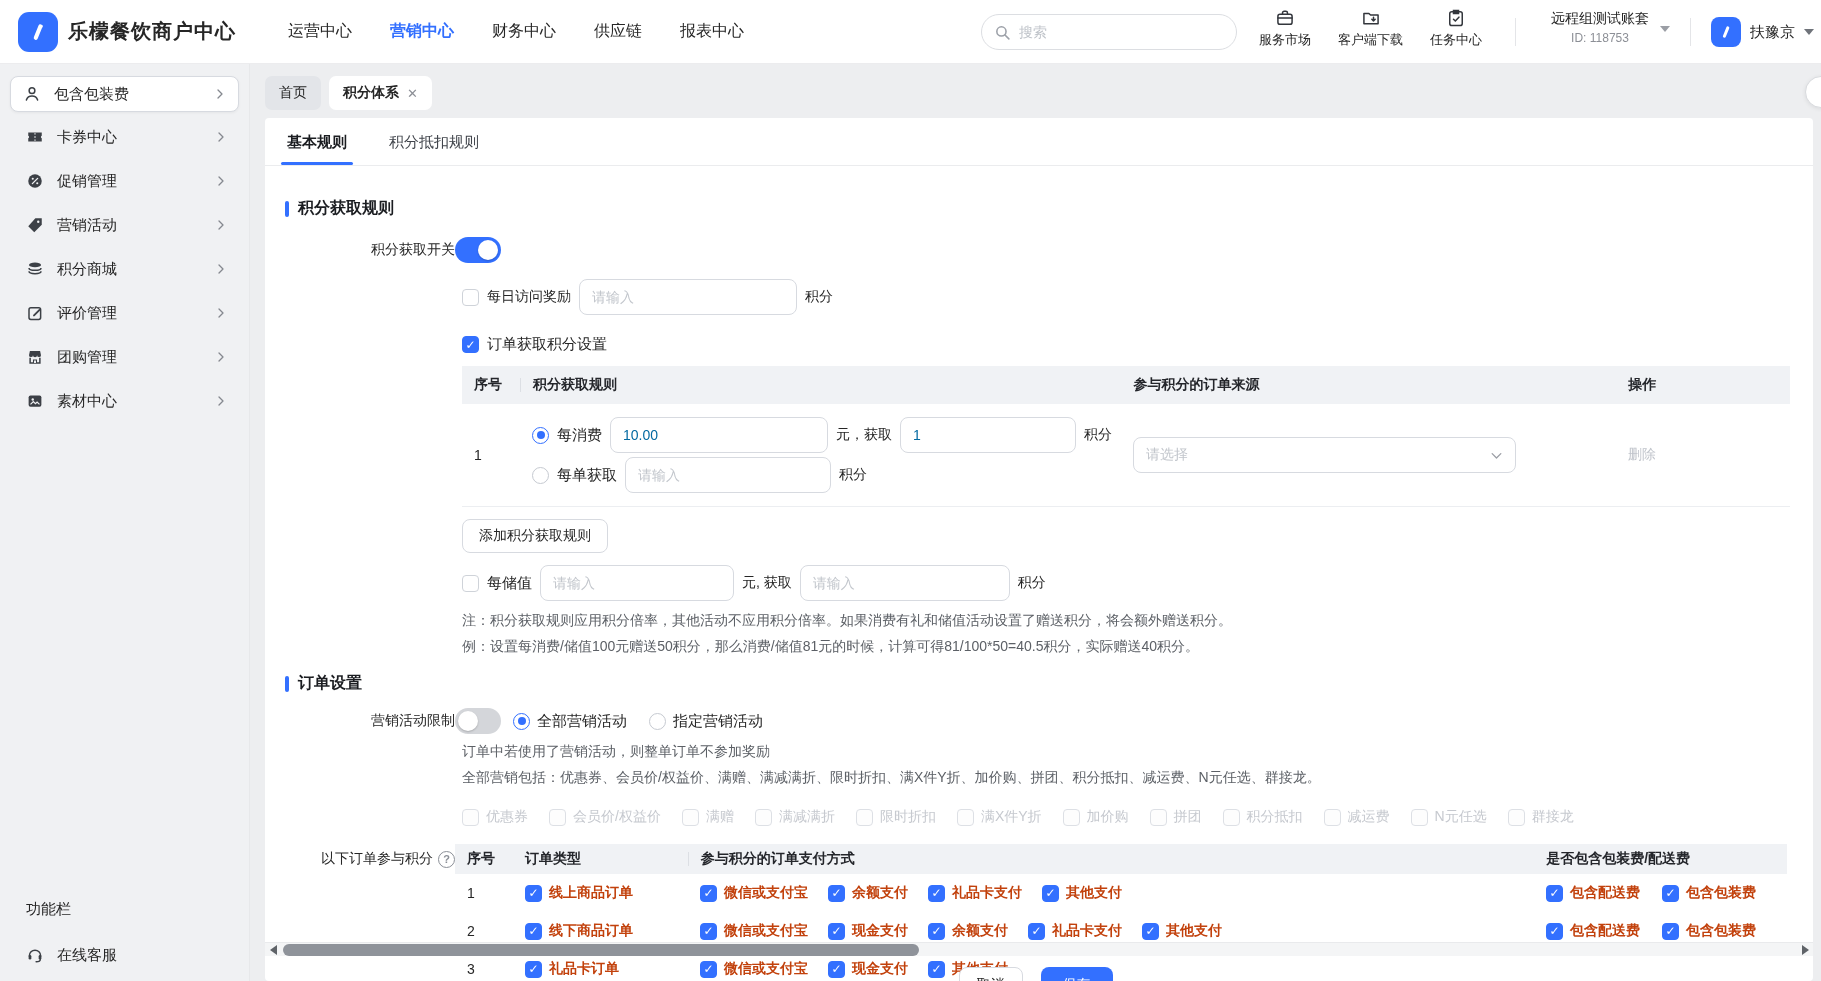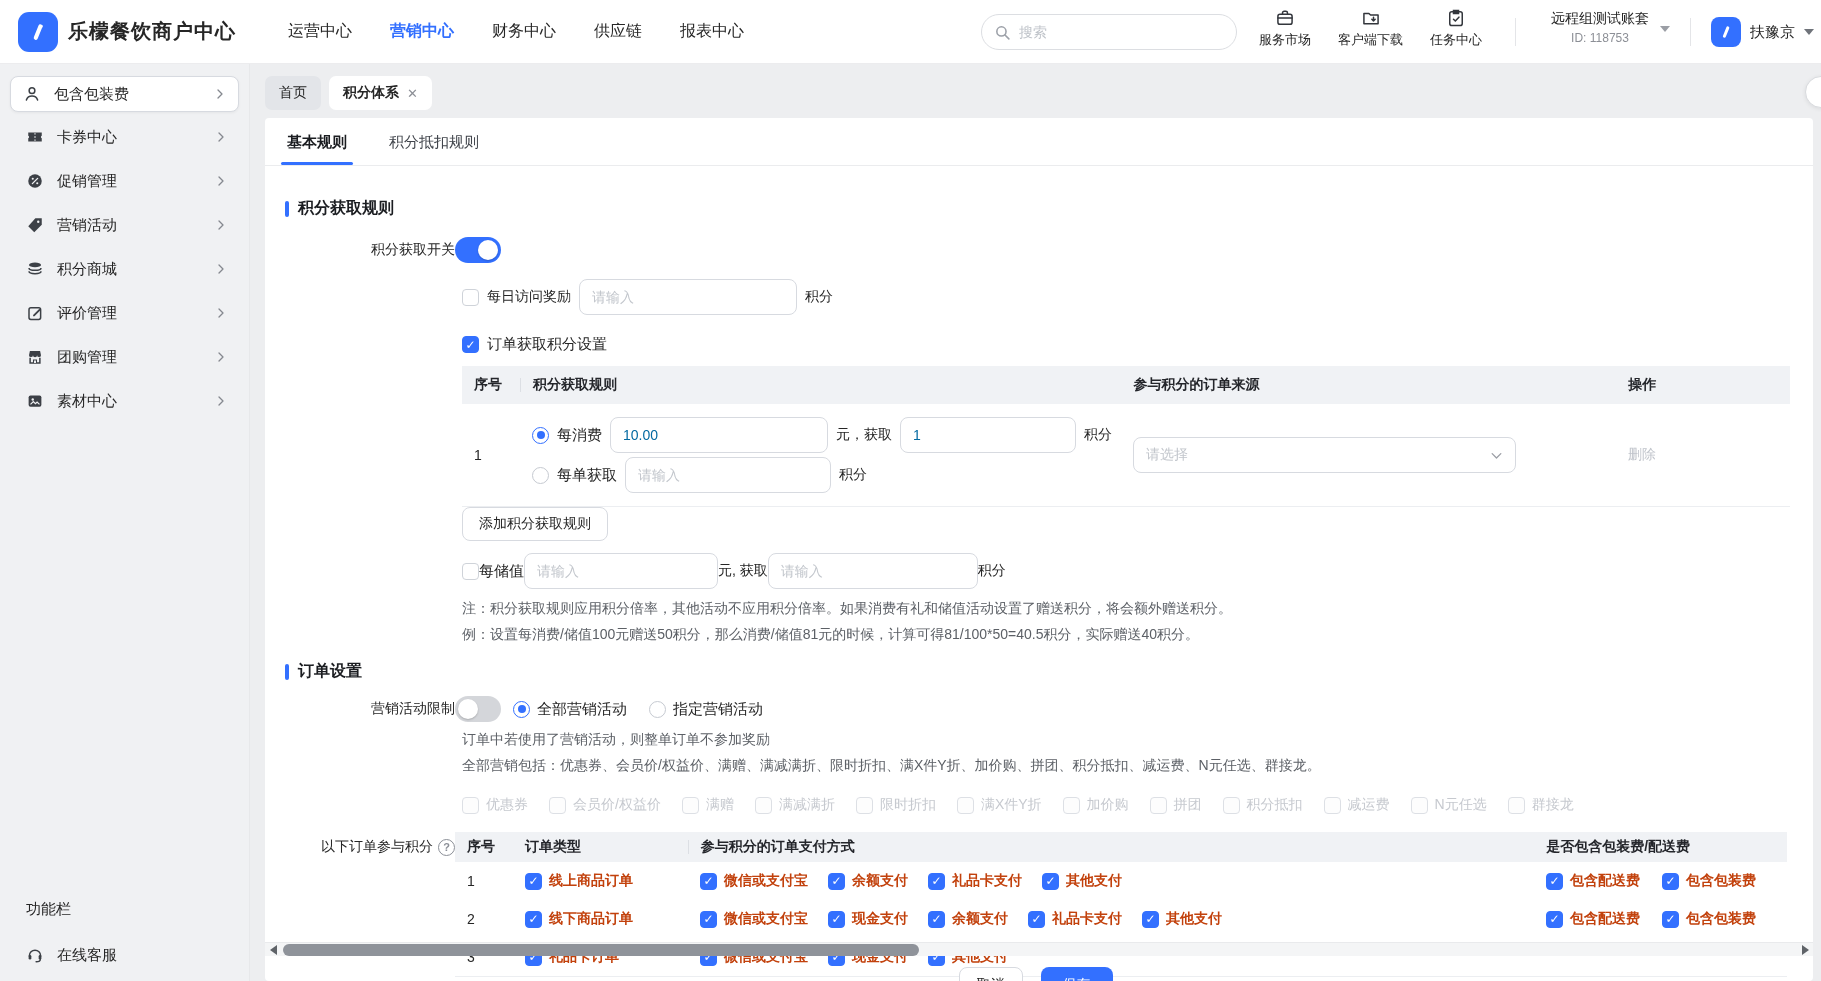--- a/index.html
+++ b/index.html
@@ -391,25 +391,25 @@
               <span class="ph">请选择</span>
               <svg class="ic" width="13" height="13" viewBox="0 0 24 24" fill="none" stroke="#9b9ea5" stroke-width="2.4">
                   <path d="M4 8.5l8 8 8-8" stroke-linecap="round" stroke-linejoin="round"></path>
                 </svg>
             </div>
           </div>
           <div class="c4"><span class="link-del">删除</span></div>
         </div>
       </div>
 
-      <div class="indent" style="">
+      <div class="indent" style="margin-top:12px;">
         <button class="btn-plain">添加积分获取规则</button>
       </div>
 
-      <div class="frow indent" style="margin-top:12px; ">
+      <div class="frow indent" style="margin-top:12px; gap:8px;">
         <span class="cb"></span>
         <span class="unit-txt" style="font-size:15px;">每储值</span>
         <input class="inp" style="width: 194px;" placeholder="请输入">
         <span class="unit-txt">元, 获取</span>
         <input class="inp" style="width: 210px;" placeholder="请输入">
         <span class="unit-txt">积分</span>
       </div>
 
       <div class="note indent" style="margin-top:11px;">注：积分获取规则应用积分倍率，其他活动不应用积分倍率。如果消费有礼和储值活动设置了赠送积分，将会额外赠送积分。</div>
       <div class="note indent" style="margin-top:8px;">例：设置每消费/储值100元赠送50积分，那么消费/储值81元的时候，计算可得81/100*50=40.5积分，实际赠送40积分。</div>

